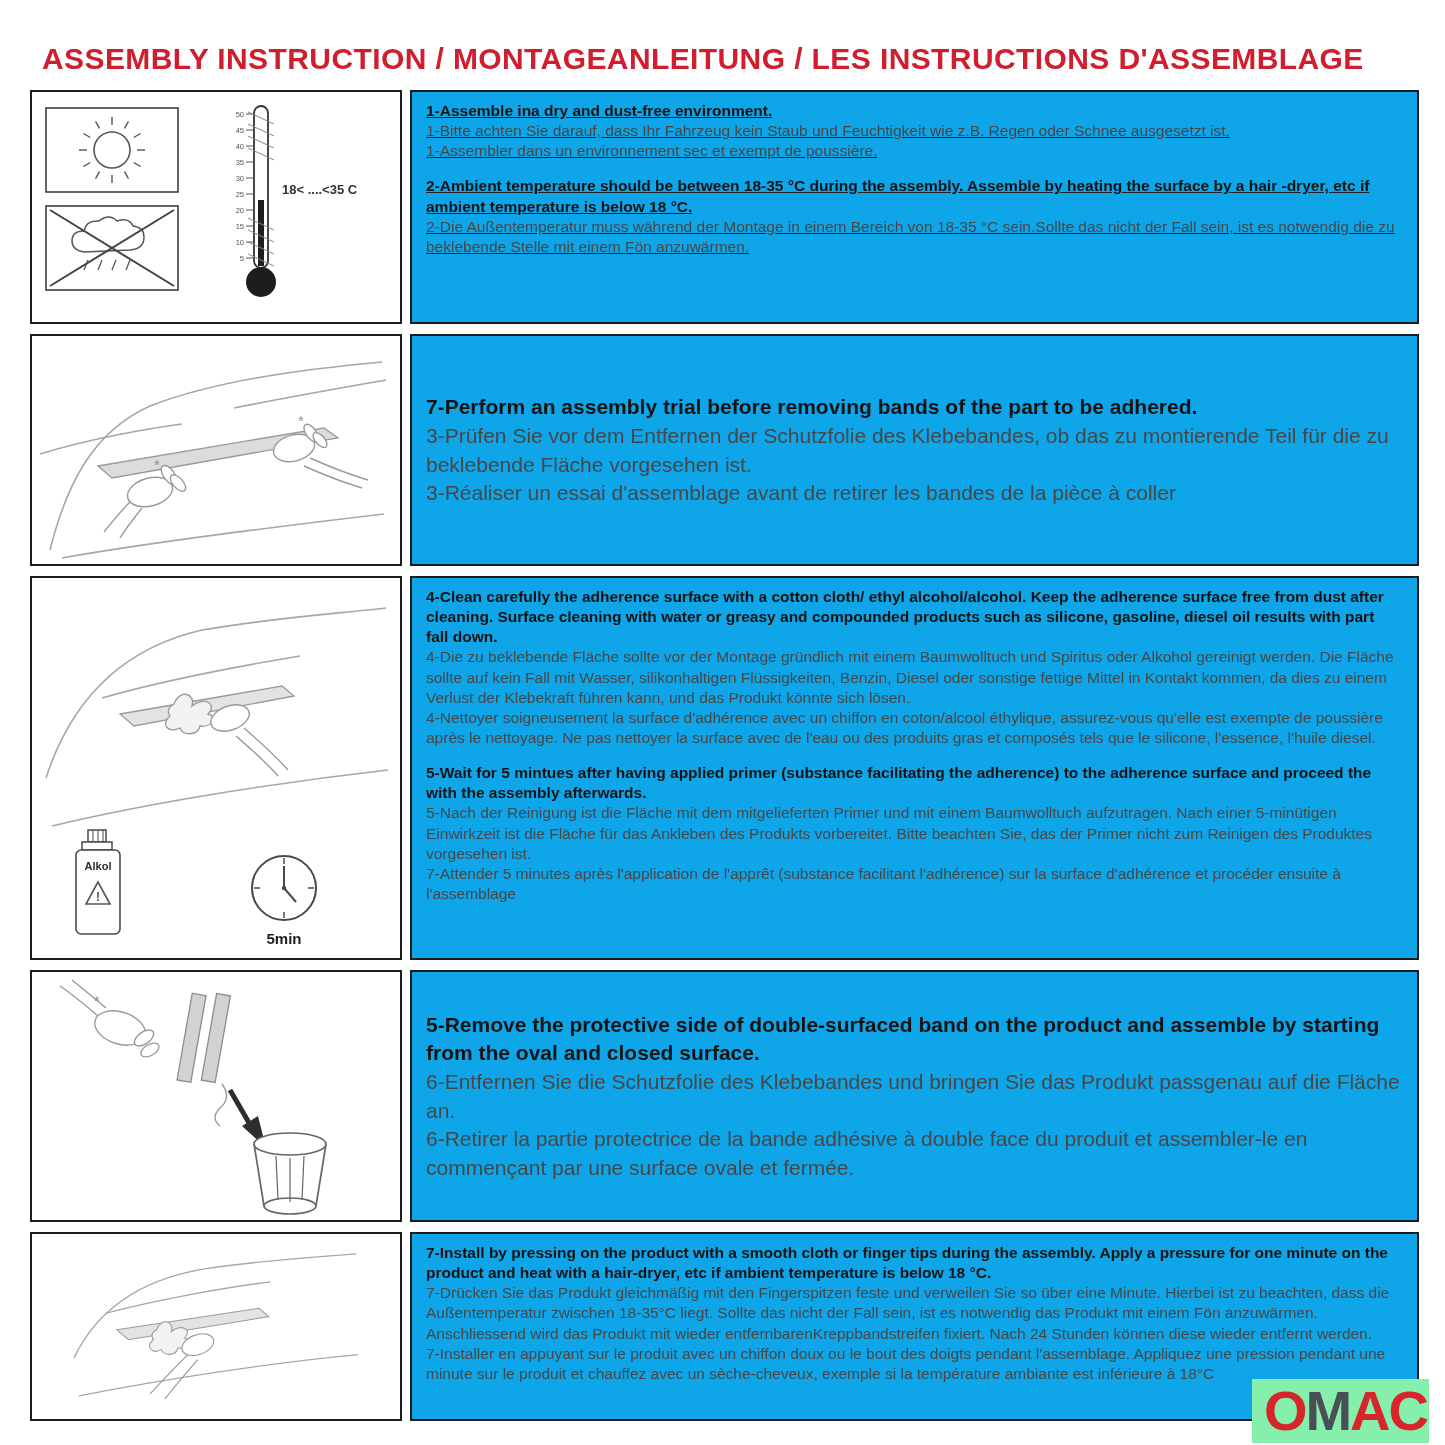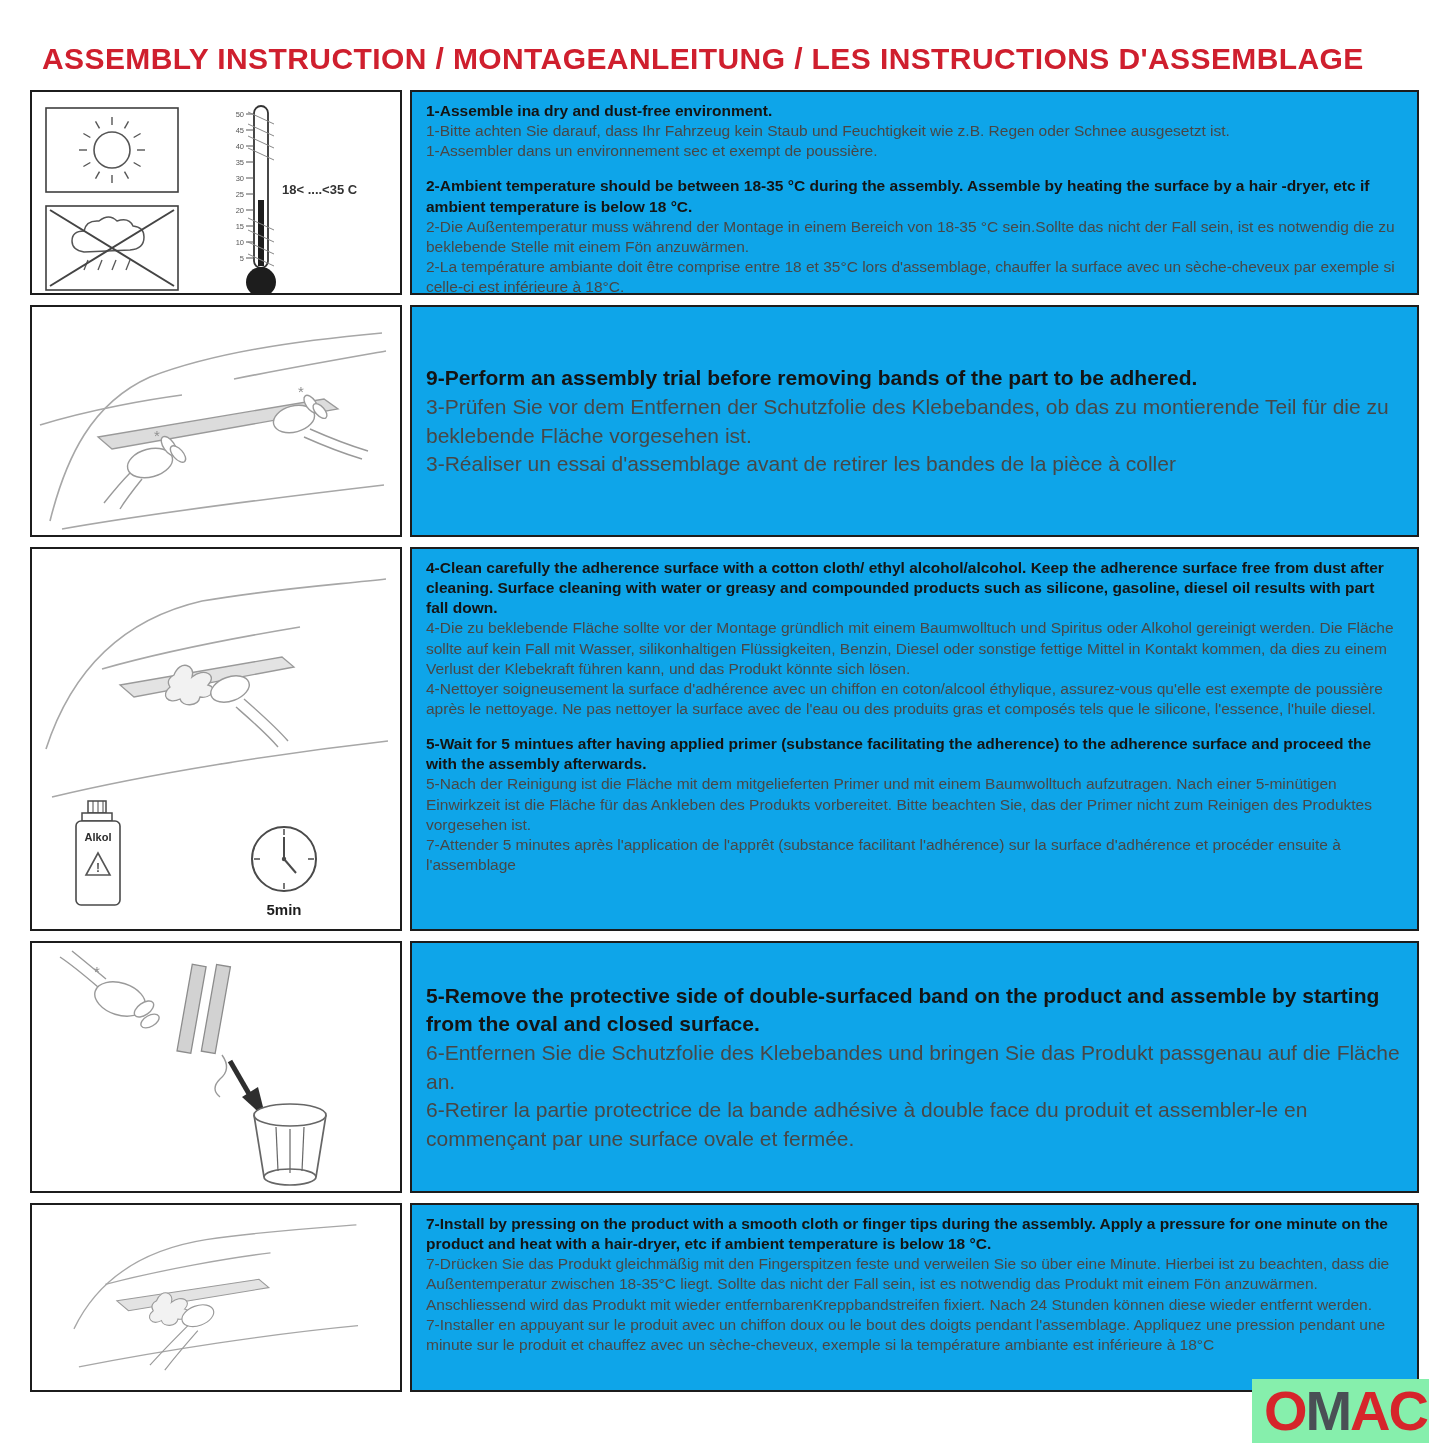--- a/index.html
+++ b/index.html
@@ -18,21 +18,21 @@
   .illus {
     flex:0 0 372px; width:372px; border:2px solid #1c1c1c; background:#fff;
     overflow:hidden;
   }
   .illus svg { display:block; width:100%; height:100%; }
   svg text { font-family:"Liberation Sans", sans-serif; }
   .textbox {
     flex:1; border:2px solid #1c1c1c; background:#0ea5e9;
     padding:9px 16px 8px 14px; overflow:hidden;
   }
-  .row-1 { height:205px; } .row-1 .illus svg { height:230px; }
+  .row-1 { height:234px;text-decoration:underline; } .row-1 .illus svg { height:230px; }
   .row-2 { height:232px; }
   .row-3 { height:384px; }
   .row-4 { height:252px; }
   .row-5 { height:189px; }
   .fs-n { font-size:15.5px; line-height:1.3; }
   .fs-l { font-size:21px; line-height:1.36; }
   .textbox p { margin:0; }
   .en { font-weight:700; color:#141414; }
   .ml { color:#474747; }
   .block + .block { margin-top:15px; }
@@ -133,21 +133,20 @@
       </div>
       <div class="textbox fs-n">
         <div class="block">
           <p class="en">1-Assemble ina dry and dust-free environment.</p>
           <p class="ml">1-Bitte achten Sie darauf, dass Ihr Fahrzeug kein Staub und Feuchtigkeit wie z.B. Regen oder Schnee ausgesetzt ist.</p>
           <p class="ml">1-Assembler dans un environnement sec et exempt de poussière.</p>
         </div>
         <div class="block">
           <p class="en">2-Ambient temperature should be between 18-35 °C  during the assembly. Assemble by heating the surface by a hair -dryer, etc if ambient temperature is below 18 °C.</p>
           <p class="ml">2-Die Außentemperatur muss während der Montage in einem Bereich von 18-35 °C  sein.Sollte das nicht der Fall sein, ist es notwendig die zu beklebende Stelle mit einem Fön anzuwärmen.</p>
-          <p class="ml">2-La température ambiante doit être comprise entre 18 et 35°C lors d'assemblage, chauffer la surface avec un sèche-cheveux par exemple si celle-ci est inférieure à 18°C.</p>
         </div>
       </div>
     </div>
 
     <div class="row row-2">
       <div class="illus">
         <svg viewBox="0 0 368 228">
           <g fill="none" stroke="#a7a7a7" stroke-width="1.6">
             <path d="M18,214 C34,150 60,96 118,70 C180,46 262,34 350,26"></path>
             <path d="M30,222 C120,206 250,190 352,178"></path>
@@ -168,21 +167,21 @@
             <ellipse cx="288" cy="104" rx="4.6" ry="9" transform="rotate(-42 288 104)"></ellipse>
             <path d="M278,122 C296,130 316,138 336,144" fill="none"></path>
             <path d="M272,130 C290,138 310,146 330,152" fill="none"></path>
           </g>
           <text x="122" y="134" font-size="15" fill="#8f8f8f">*</text>
           <text x="266" y="90" font-size="15" fill="#8f8f8f">*</text>
         </svg>
       </div>
       <div class="textbox fs-l center-v">
         <div class="block">
-          <p class="en">9-Perform an assembly trial before removing bands of the part to be adhered.</p>
+          <p class="en">7-Perform an assembly trial before removing bands of the part to be adhered.</p>
           <p class="ml">3-Prüfen Sie vor dem Entfernen der Schutzfolie des Klebebandes, ob das zu montierende Teil für die zu beklebende Fläche vorgesehen ist.</p>
           <p class="ml">3-Réaliser un essai d'assemblage avant de retirer les bandes de la pièce à coller</p>
         </div>
       </div>
     </div>
 
     <div class="row row-3">
       <div class="illus">
         <svg viewBox="0 0 368 380">
           <g fill="none" stroke="#a7a7a7" stroke-width="1.6">

